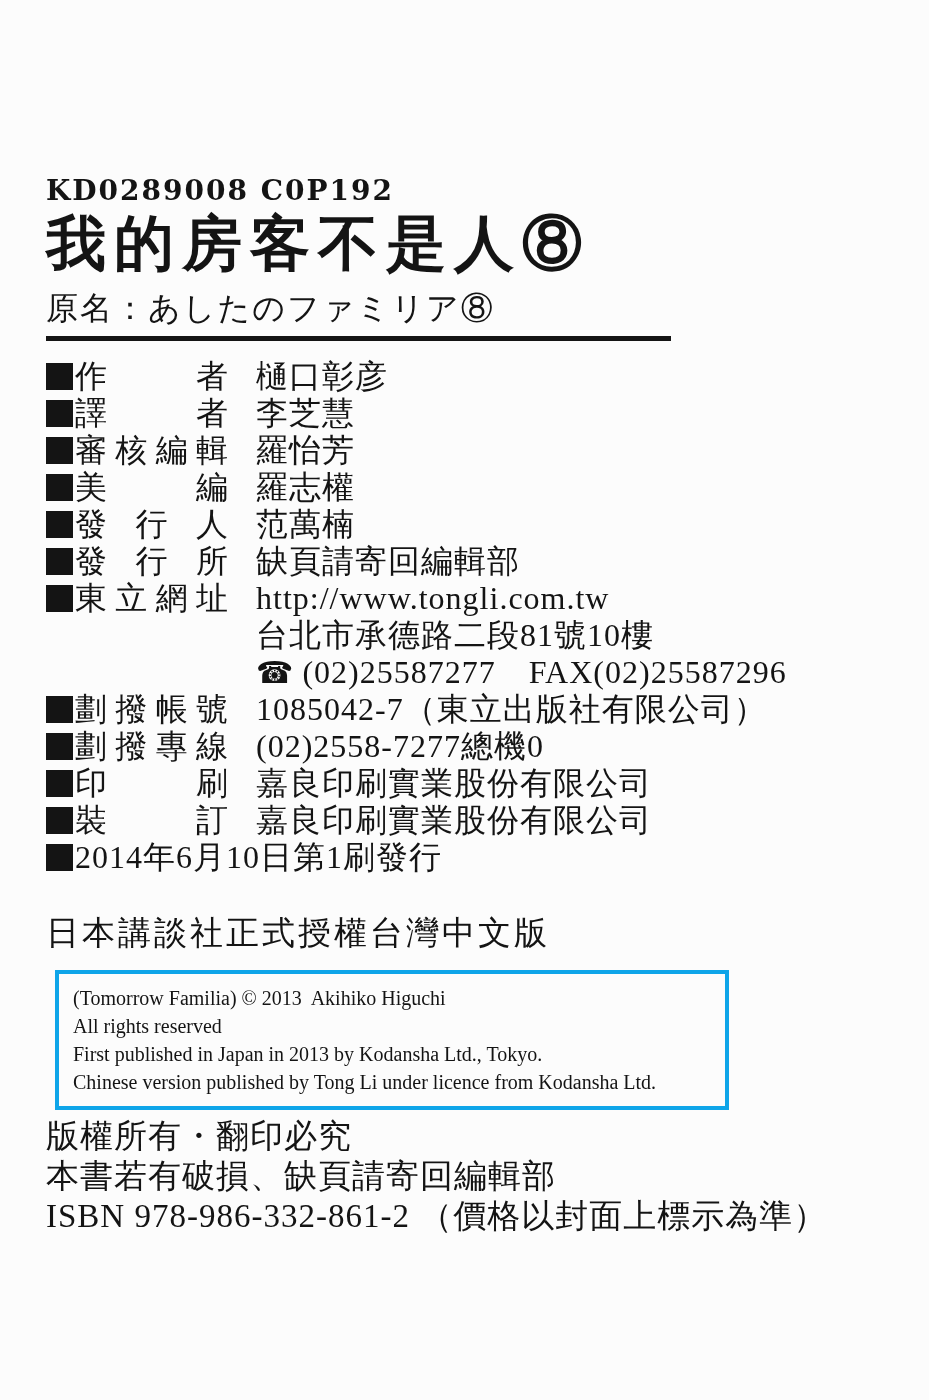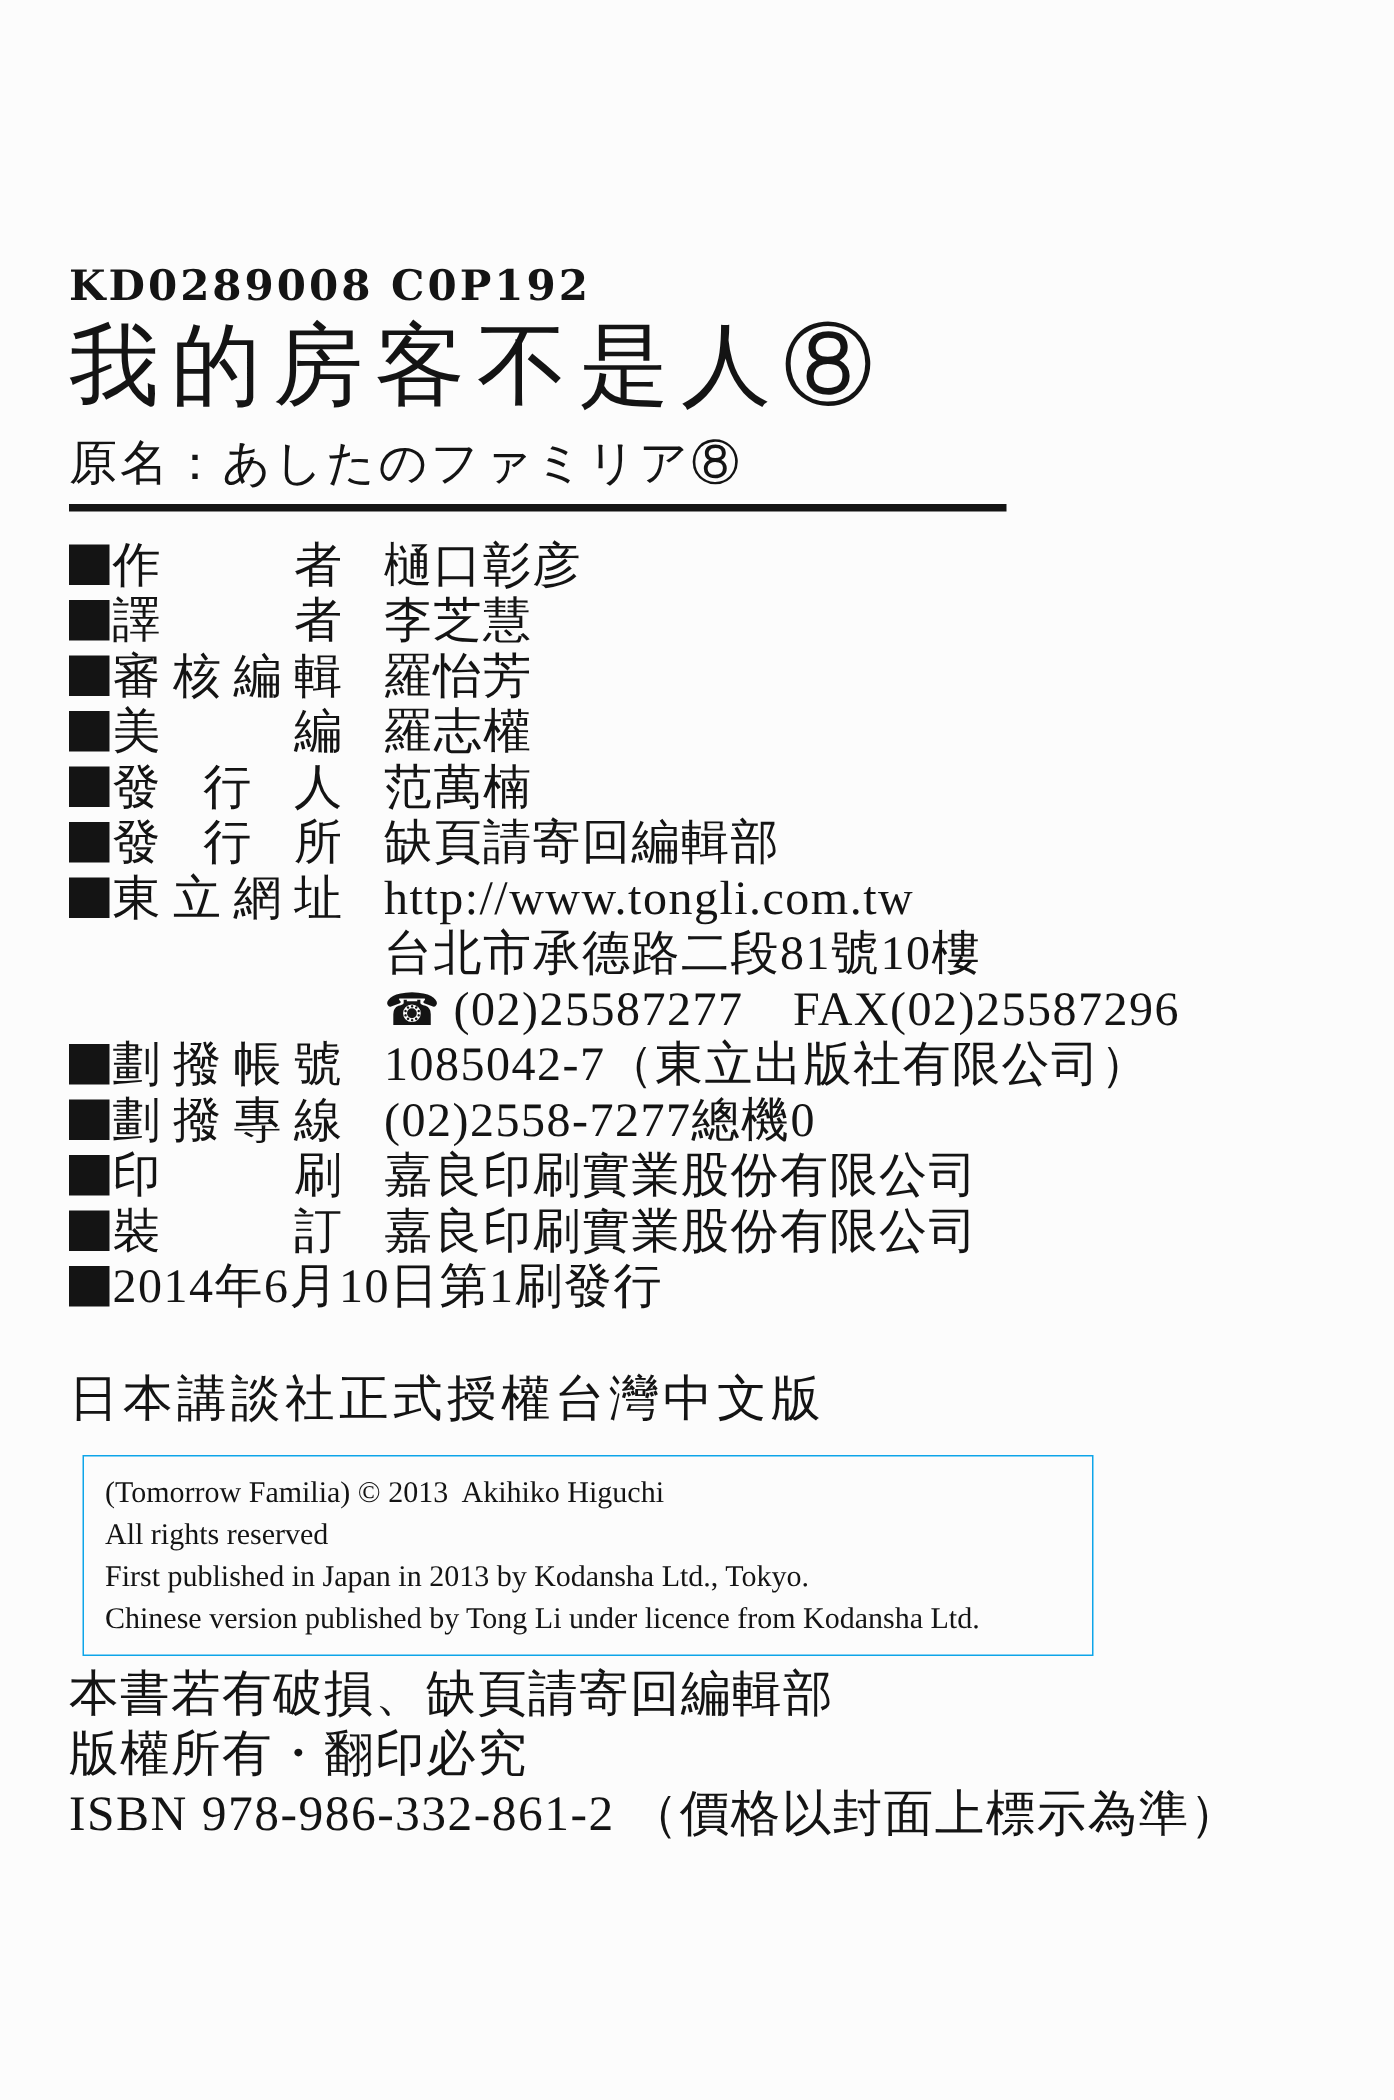--- a/index.html
+++ b/index.html
@@ -12,42 +12,42 @@
   }
   .page { padding: 176px 40px 0 46px; }
 
   .product-code {
     font-size: 28px; line-height: 30px;
     letter-spacing: 2px; font-weight: bold;
     font-family: "DejaVu Serif", serif;
   }
   .title {
     margin: 0; font-size: 60px; line-height: 76px;
-    font-weight: normal; letter-spacing: 8px; white-space: nowrap;
+    font-weight: bold; letter-spacing: 8px; white-space: nowrap;
   }
   .orig-title { margin-top: 6px; font-size: 32px; line-height: 40px; letter-spacing: 2px; }
 
   .divider { margin-top: 8px; width: 625px; height: 5px; background: #141414; }
 
   .credits { margin-top: 17px; font-size: 32px; }
   .row { display: flex; align-items: center; height: 37px; }
   .sq { flex: none; width: 27px; height: 27px; background: #141414; margin-right: 2px; }
   .sq.blank { background: transparent; }
   .lbl {
     flex: none; display: inline-flex; justify-content: space-between;
     width: 153px; margin-right: 28px; font-weight: 500;
   }
   .val { white-space: pre; letter-spacing: 1px; }
   .phone-ico { font-family: "DejaVu Sans", sans-serif; font-size: 30px; margin-right: 8px; }
 
   .license-line { margin-top: 36px; font-size: 33px; line-height: 42px; letter-spacing: 3px; font-weight: 500; }
 
   .copyright-box {
     margin-top: 16px; margin-left: 9px; width: 674px;
-    border: 1px solid #0ea5e9; padding: 10px 16px 10px 14px;
+    border: 4px solid #0ea5e9; padding: 10px 16px 10px 14px;
     font-size: 20px; line-height: 28px;
     font-family: "Liberation Serif", serif;
   }
   .copyright-box .cline { white-space: pre-wrap; }
 
   .footer { margin-top: 6px; font-size: 33px; }
   .footer > div { line-height: 40px; letter-spacing: 1px; white-space: pre; }
 </style>
 </head>
 <body>
@@ -195,18 +195,18 @@
   <div class="license-line">日本講談社正式授權台灣中文版</div>
 
   <div class="copyright-box">
     <div class="cline">(Tomorrow Familia) © 2013  Akihiko Higuchi</div>
     <div class="cline">All rights reserved</div>
     <div class="cline">First published in Japan in 2013 by Kodansha Ltd., Tokyo.</div>
     <div class="cline">Chinese version published by Tong Li under licence from Kodansha Ltd.</div>
   </div>
 
   <div class="footer">
+    <div>版權所有・翻印必究</div>
     <div>本書若有破損、缺頁請寄回編輯部</div>
-    <div>版權所有・翻印必究</div>
     <div>ISBN 978-986-332-861-2 （價格以封面上標示為準）</div>
   </div>
 
 </div>
 
 </body></html>

